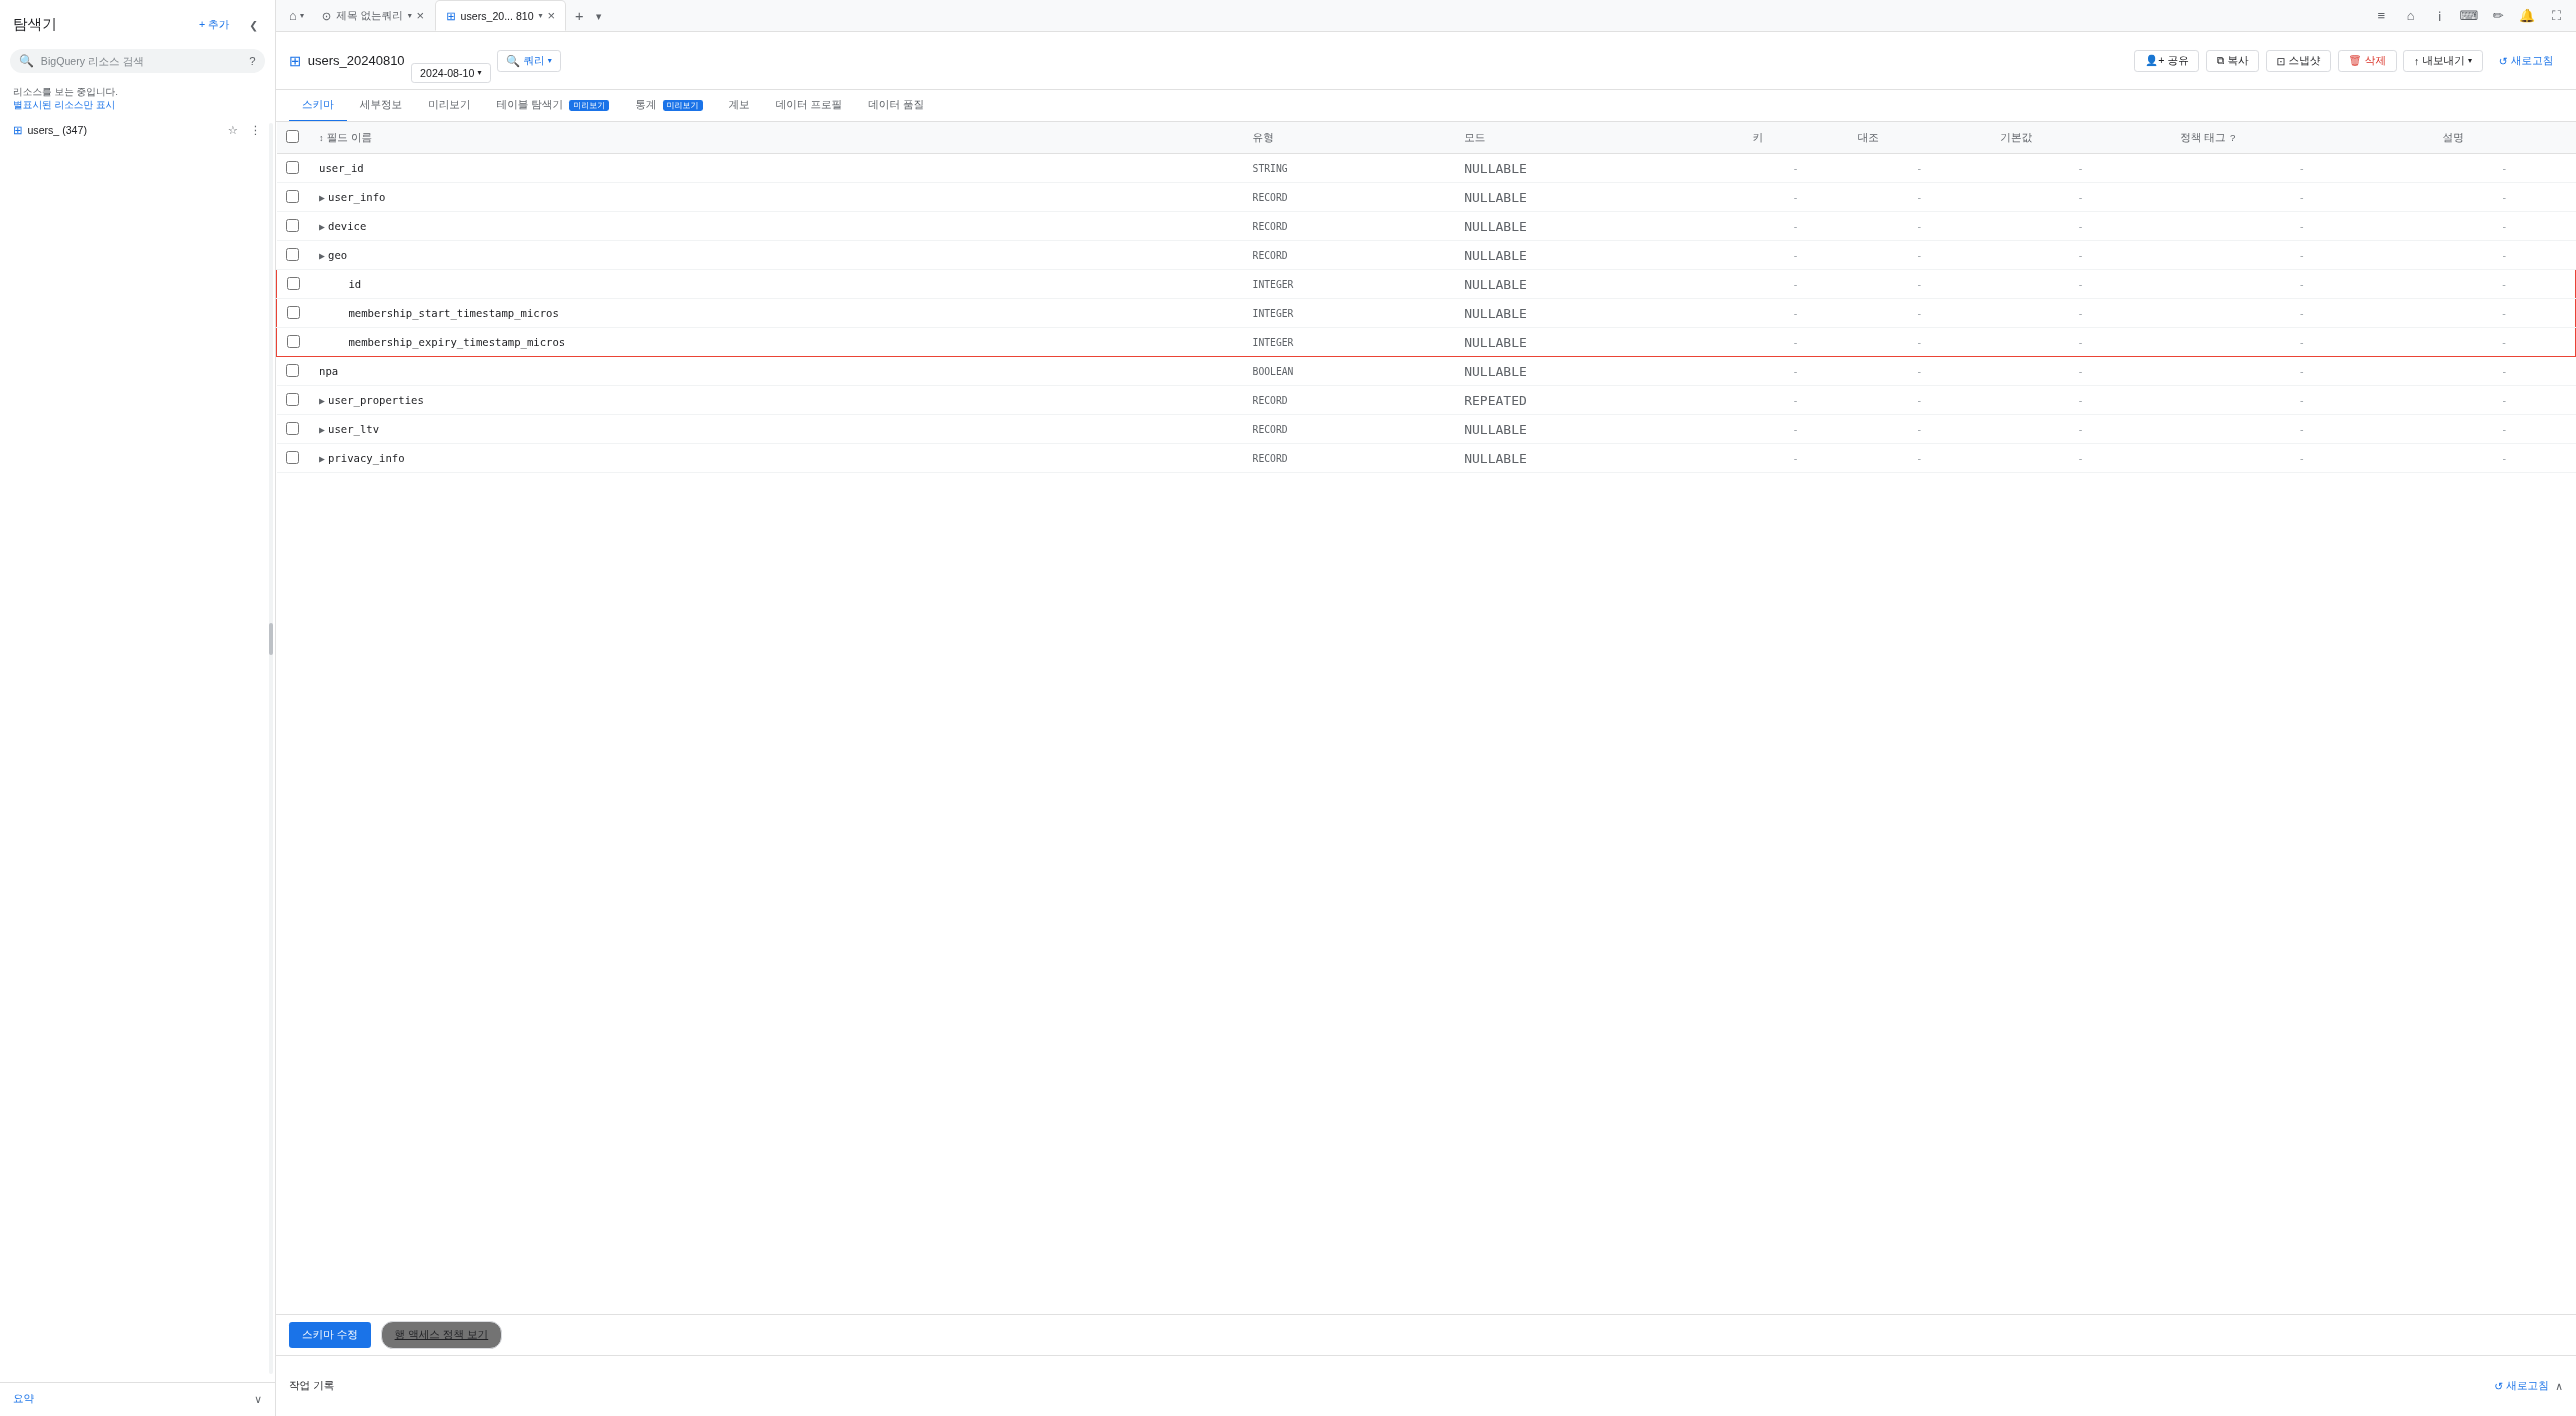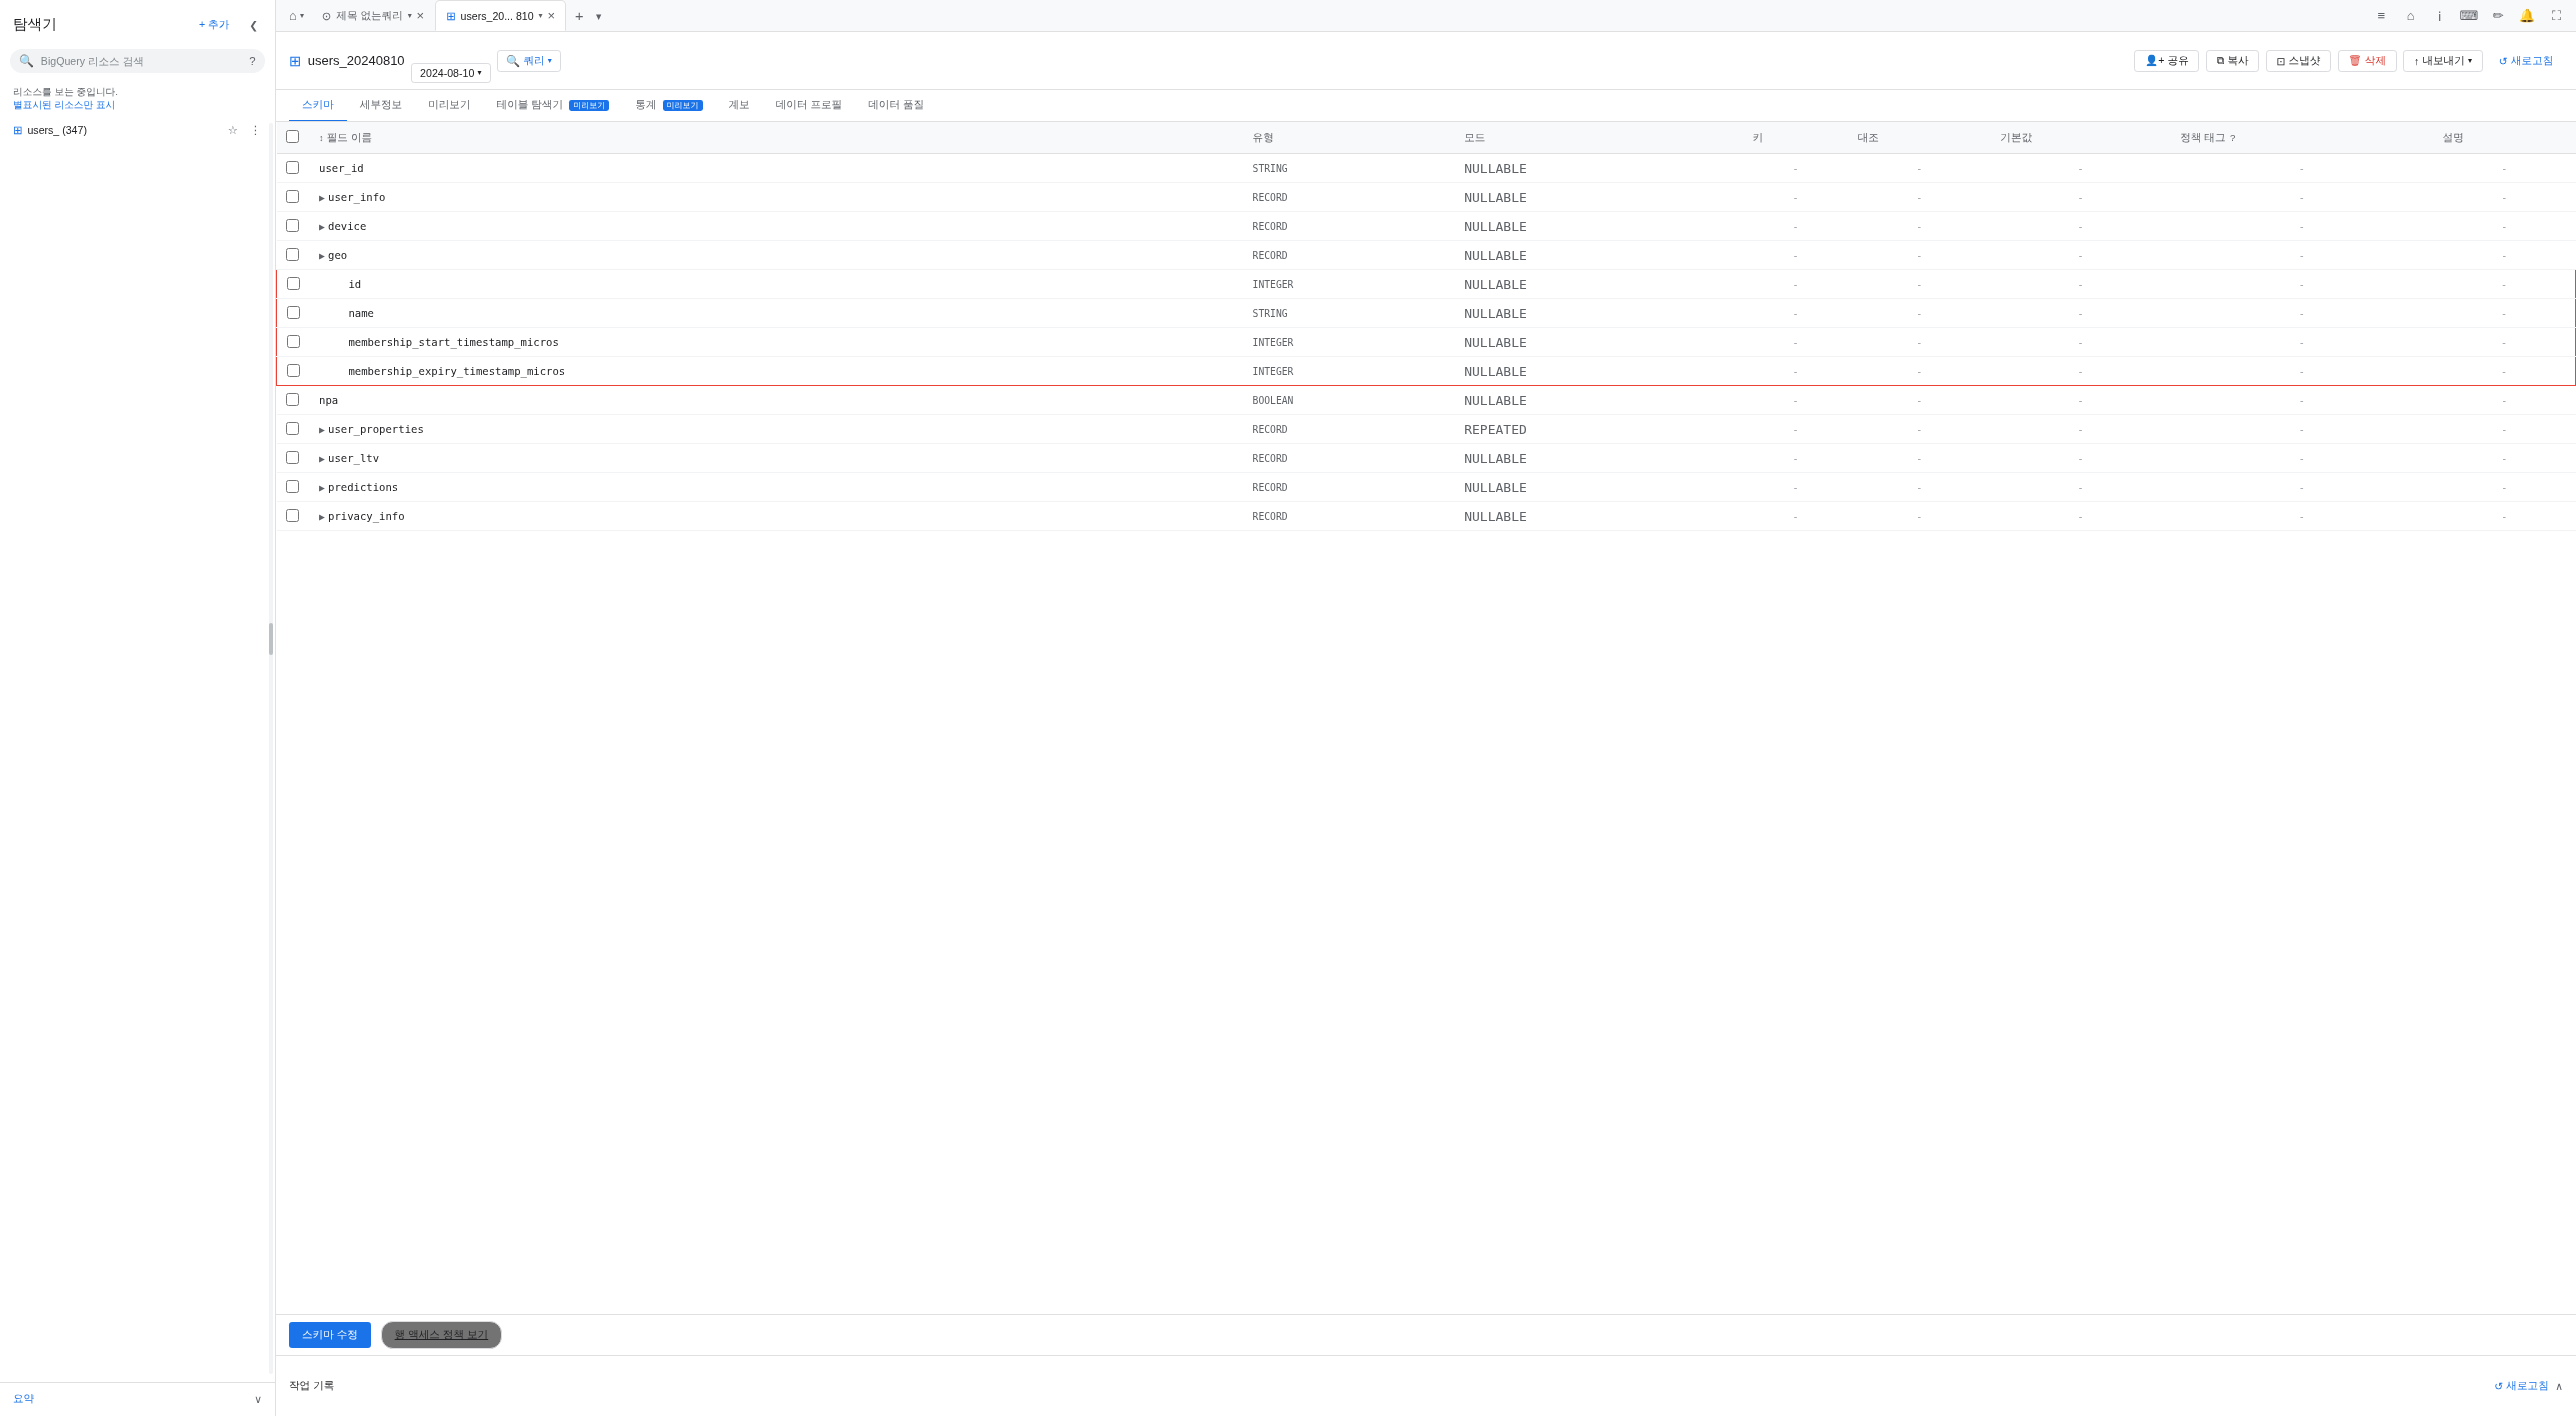--- a/index.html
+++ b/index.html
@@ -342,31 +342,20 @@
             <td class="type-cell">INTEGER</td>
             <td class="mode-cell">NULLABLE</td>
             <td class="dash-cell">-</td>
             <td class="dash-cell">-</td>
             <td class="dash-cell">-</td>
             <td class="dash-cell">-</td>
             <td class="dash-cell">-</td>
           </tr>
           <tr class="aud-row-mid">
             <td class="checkbox-cell"><input type="checkbox" style=""></td>
-            <td class="field-name" style="padding-left: 39px;"><span>name</span></td>
-            <td class="type-cell">STRING</td>
-            <td class="mode-cell">NULLABLE</td>
-            <td class="dash-cell">-</td>
-            <td class="dash-cell">-</td>
-            <td class="dash-cell">-</td>
-            <td class="dash-cell">-</td>
-            <td class="dash-cell">-</td>
-          </tr>
-          <tr class="aud-row-mid">
-            <td class="checkbox-cell"><input type="checkbox" style=""></td>
             <td class="field-name" style="padding-left: 39px;"><span>membership_start_timestamp_micros</span></td>
             <td class="type-cell">INTEGER</td>
             <td class="mode-cell">NULLABLE</td>
             <td class="dash-cell">-</td>
             <td class="dash-cell">-</td>
             <td class="dash-cell">-</td>
             <td class="dash-cell">-</td>
             <td class="dash-cell">-</td>
           </tr>
           <tr class="aud-row-mid aud-row-end">
@@ -398,31 +387,20 @@
             <td class="mode-cell">REPEATED</td>
             <td class="dash-cell">-</td>
             <td class="dash-cell">-</td>
             <td class="dash-cell">-</td>
             <td class="dash-cell">-</td>
             <td class="dash-cell">-</td>
           </tr>
           <tr>
             <td class="checkbox-cell"><input type="checkbox" style=""></td>
             <td class="field-name"><span class="expand-icon">▶</span><span>user_ltv</span></td>
-            <td class="type-cell">RECORD</td>
-            <td class="mode-cell">NULLABLE</td>
-            <td class="dash-cell">-</td>
-            <td class="dash-cell">-</td>
-            <td class="dash-cell">-</td>
-            <td class="dash-cell">-</td>
-            <td class="dash-cell">-</td>
-          </tr>
-          <tr>
-            <td class="checkbox-cell"><input type="checkbox" style=""></td>
-            <td class="field-name"><span class="expand-icon">▶</span><span>predictions</span></td>
             <td class="type-cell">RECORD</td>
             <td class="mode-cell">NULLABLE</td>
             <td class="dash-cell">-</td>
             <td class="dash-cell">-</td>
             <td class="dash-cell">-</td>
             <td class="dash-cell">-</td>
             <td class="dash-cell">-</td>
           </tr>
           <tr>
             <td class="checkbox-cell"><input type="checkbox" style=""></td>

